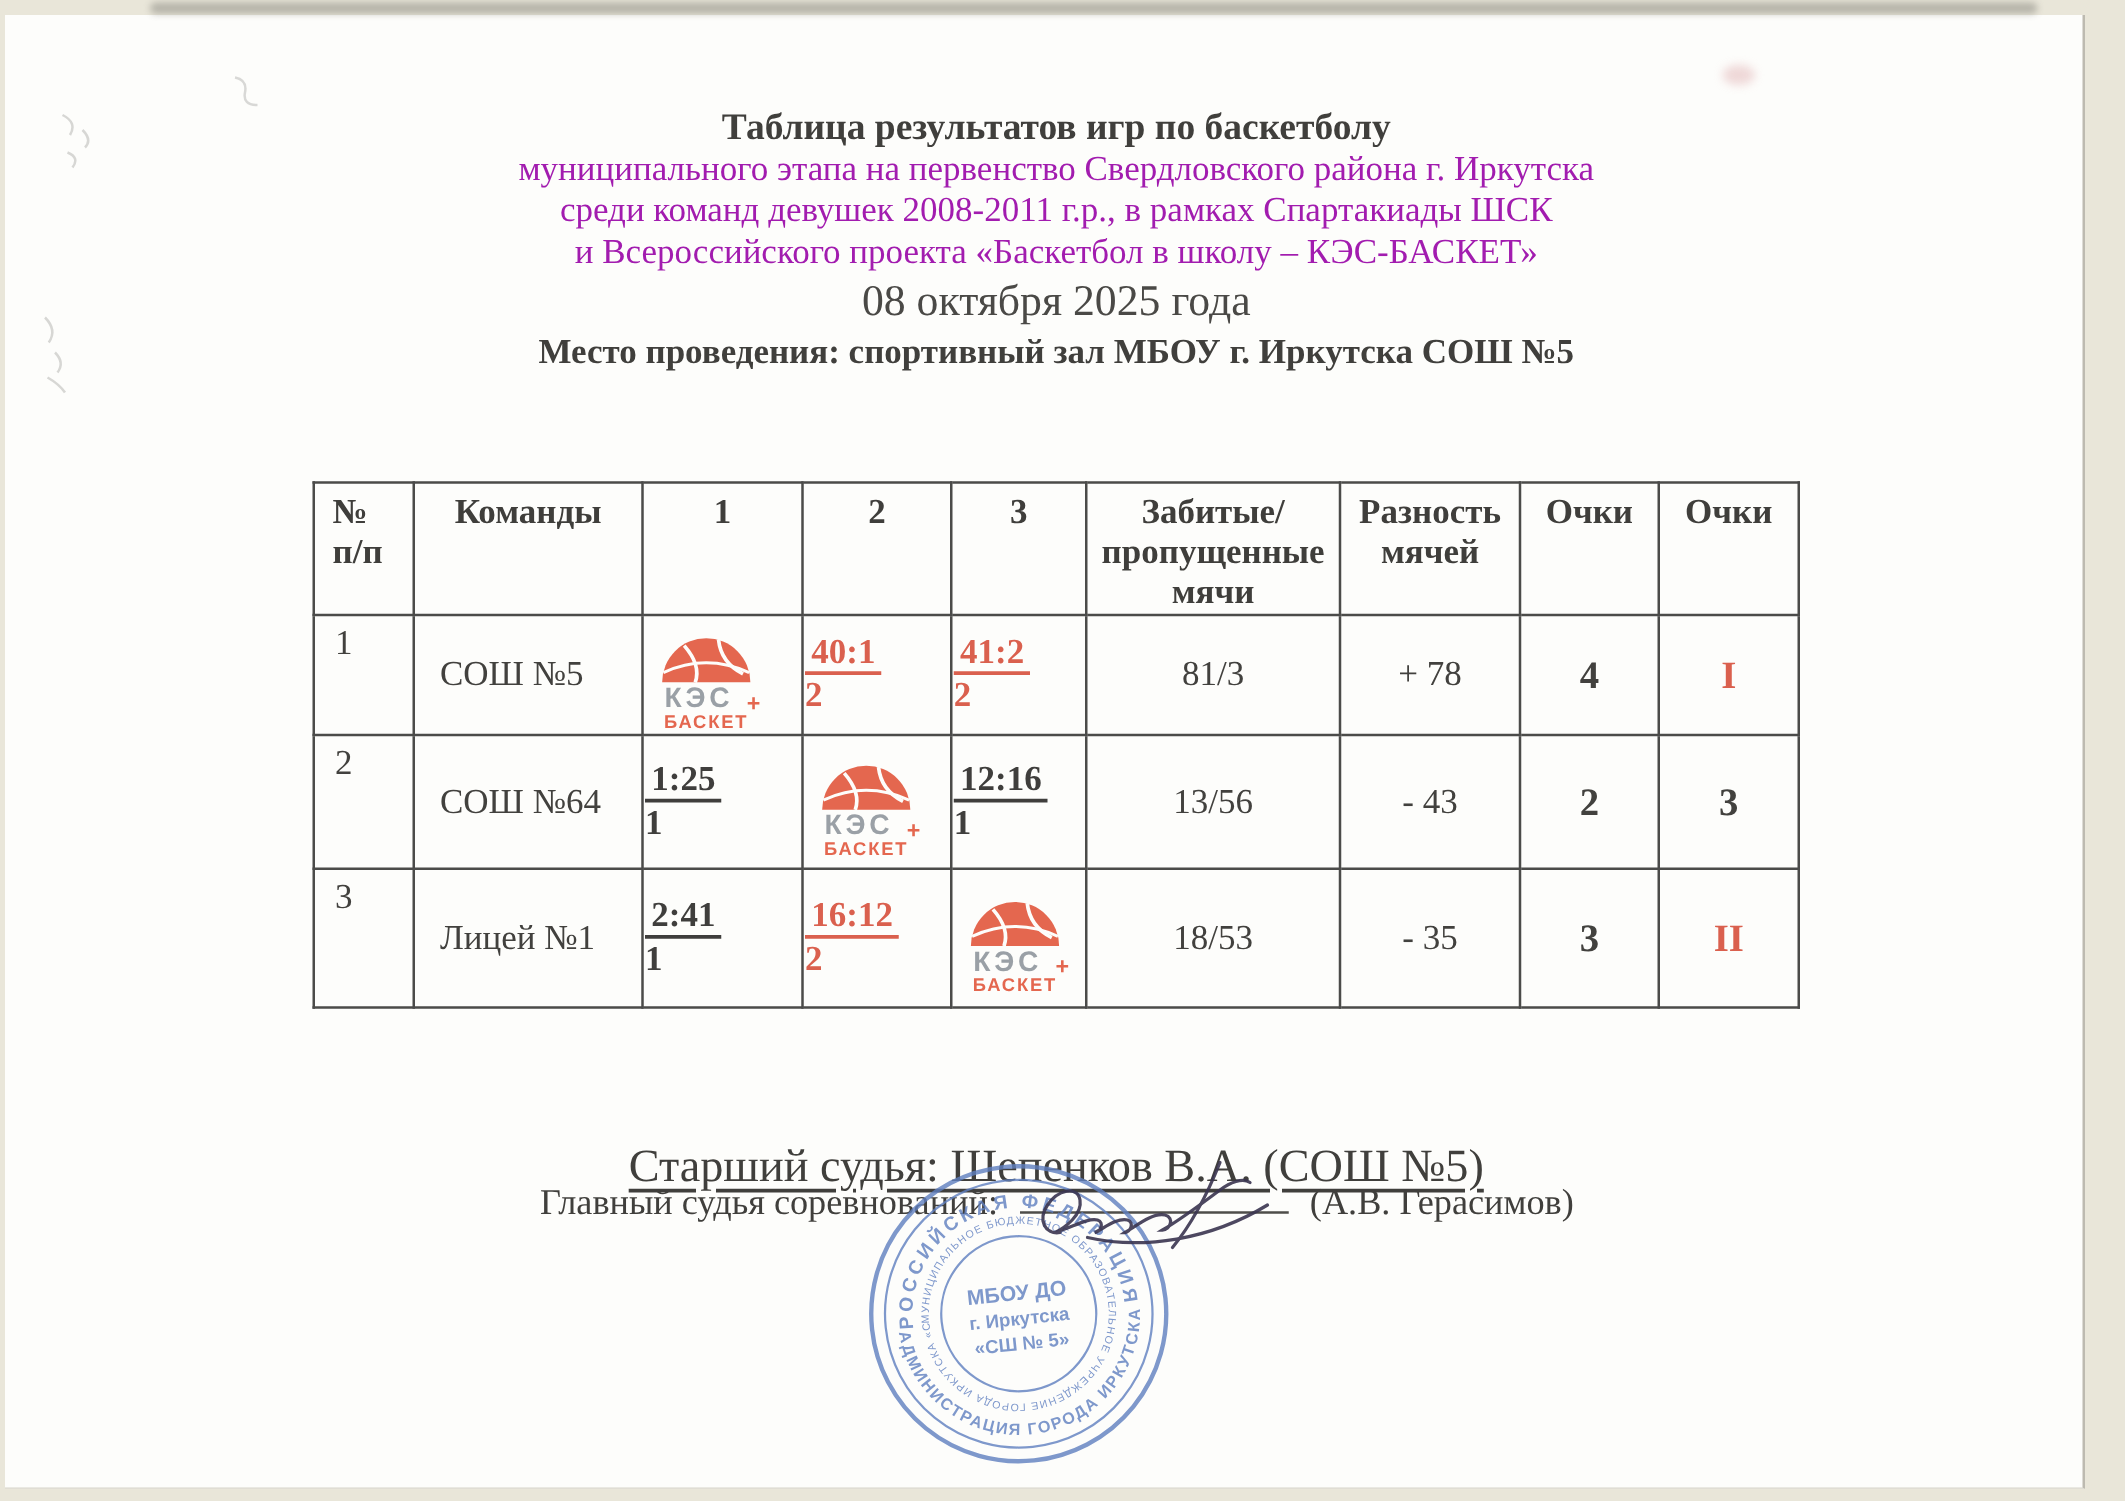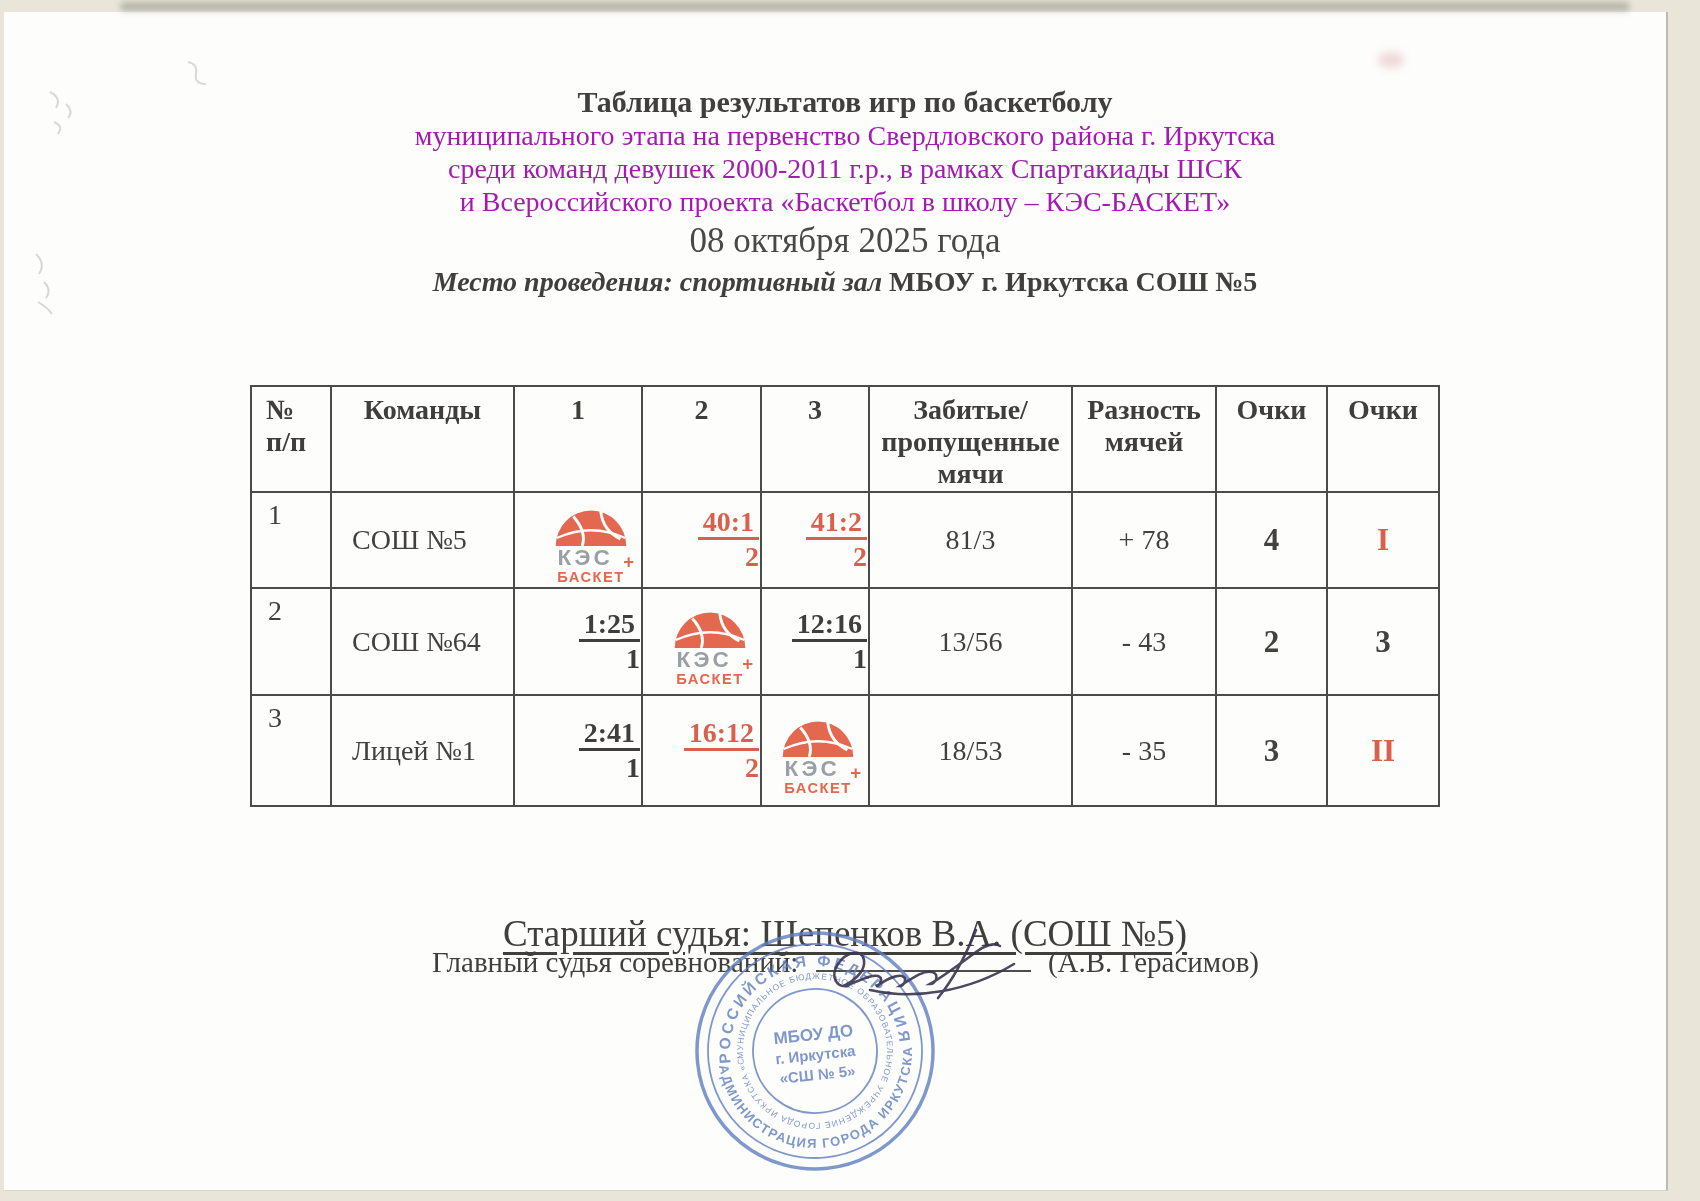--- a/index.html
+++ b/index.html
@@ -12,40 +12,40 @@
   .pencil{position:absolute;opacity:.33;}
   .pink-smudge{position:absolute;left:1378px;top:52px;width:26px;height:16px;background:#e5bfc0;
         border-radius:50%;filter:blur(4px);opacity:.6;}
 
   
   .head{position:absolute;left:250px;top:84px;width:1190px;text-align:center;}
   .head .t1{font-size:30px;font-weight:bold;line-height:35px;}
   .head .t2{font-size:28px;line-height:33px;color:#a21caf;}
   .head .date{font-size:35px;line-height:46px;color:#4a4946;}
   .head .venue{font-size:28px;line-height:36px;}
-  .venue .lbl{font-weight:bold;font-style:italic;text-align:center;}
+  .venue .lbl{font-weight:bold;text-align:center;}
   .venue .val{font-weight:bold;}
   .head .subgroup{font-size:28px;font-weight:bold;line-height:34px;margin-top:8px;}
 
   
   table.results{position:absolute;left:250px;top:385px;width:1188px;border-collapse:collapse;
         table-layout:fixed;}
   table.results td,table.results th{border:2px solid #4b4b49;overflow:hidden;}
   th{font-size:28px;font-weight:bold;vertical-align:top;padding-top:7px;text-align:center;
      color:#3f3e3b;}
   th.num-h{text-align:left;padding-left:14px;}
   .pre{white-space:pre-line;}
   tr.hdr{height:95px;}
   tr.r1{height:95px;}
   tr.r2{height:107px;}
   tr.r3{height:111px;}
   td{font-size:28px;color:#42413e;}
   td.numcell{vertical-align:top;text-align:left;padding:6px 0 0 16px;}
   td.teamcell{vertical-align:middle;text-align:left;padding-left:20px;}
-  td.gamecell{vertical-align:middle;text-align:right;}
+  td.gamecell{vertical-align:middle;text-align:left;}
   td.valcell{vertical-align:middle;text-align:center;}
   td.bigcell{vertical-align:middle;text-align:center;font-size:31px;font-weight:bold;}
   .scoreline{display:inline-block;font-weight:bold;border-bottom:3px solid currentColor;
        padding:0 5px 0 5px;line-height:30px;}
   .ptsline{font-weight:bold;line-height:34px;}
   .win{color:#da604e;}
   .loss{color:#3f3e3c;}
   .red{color:#da604e;}
 
   
@@ -77,21 +77,21 @@
   <svg class="pencil" style="left:28px;top:248px;width:50px;height:70px;" viewBox="0 0 50 70">
     <path d="M8,6 q10,10 3,20 M16,34 q8,8 2,16 M10,54 q9,5 14,12" fill="none" stroke="#8b8b88" stroke-width="2"></path>
   </svg>
   <svg class="pencil" style="left:180px;top:52px;width:40px;height:40px;" viewBox="0 0 40 40">
     <path d="M8,10 q10,2 8,12 q-2,10 10,10" fill="none" stroke="#90908c" stroke-width="2"></path>
   </svg>
 
   <div class="head">
     <div class="t1">Таблица результатов игр по баскетболу</div>
     <div class="t2">муниципального этапа на первенство Свердловского района г. Иркутска</div>
-    <div class="t2">среди команд девушек 2000-2011 г.р., в рамках Спартакиады ШСК</div>
+    <div class="t2">среди команд девушек 2008-2011 г.р., в рамках Спартакиады ШСК</div>
     <div class="t2">и Всероссийского проекта «Баскетбол в школу – КЭС-БАСКЕТ»</div>
     <div class="date">08 октября 2025 года</div>
     <div class="venue">
       <span class="lbl">Место проведения: спортивный зал</span>
       <span class="val">МБОУ г. Иркутска СОШ №5</span>
     </div>
   </div>
 
   <table class="results">
     <colgroup>

